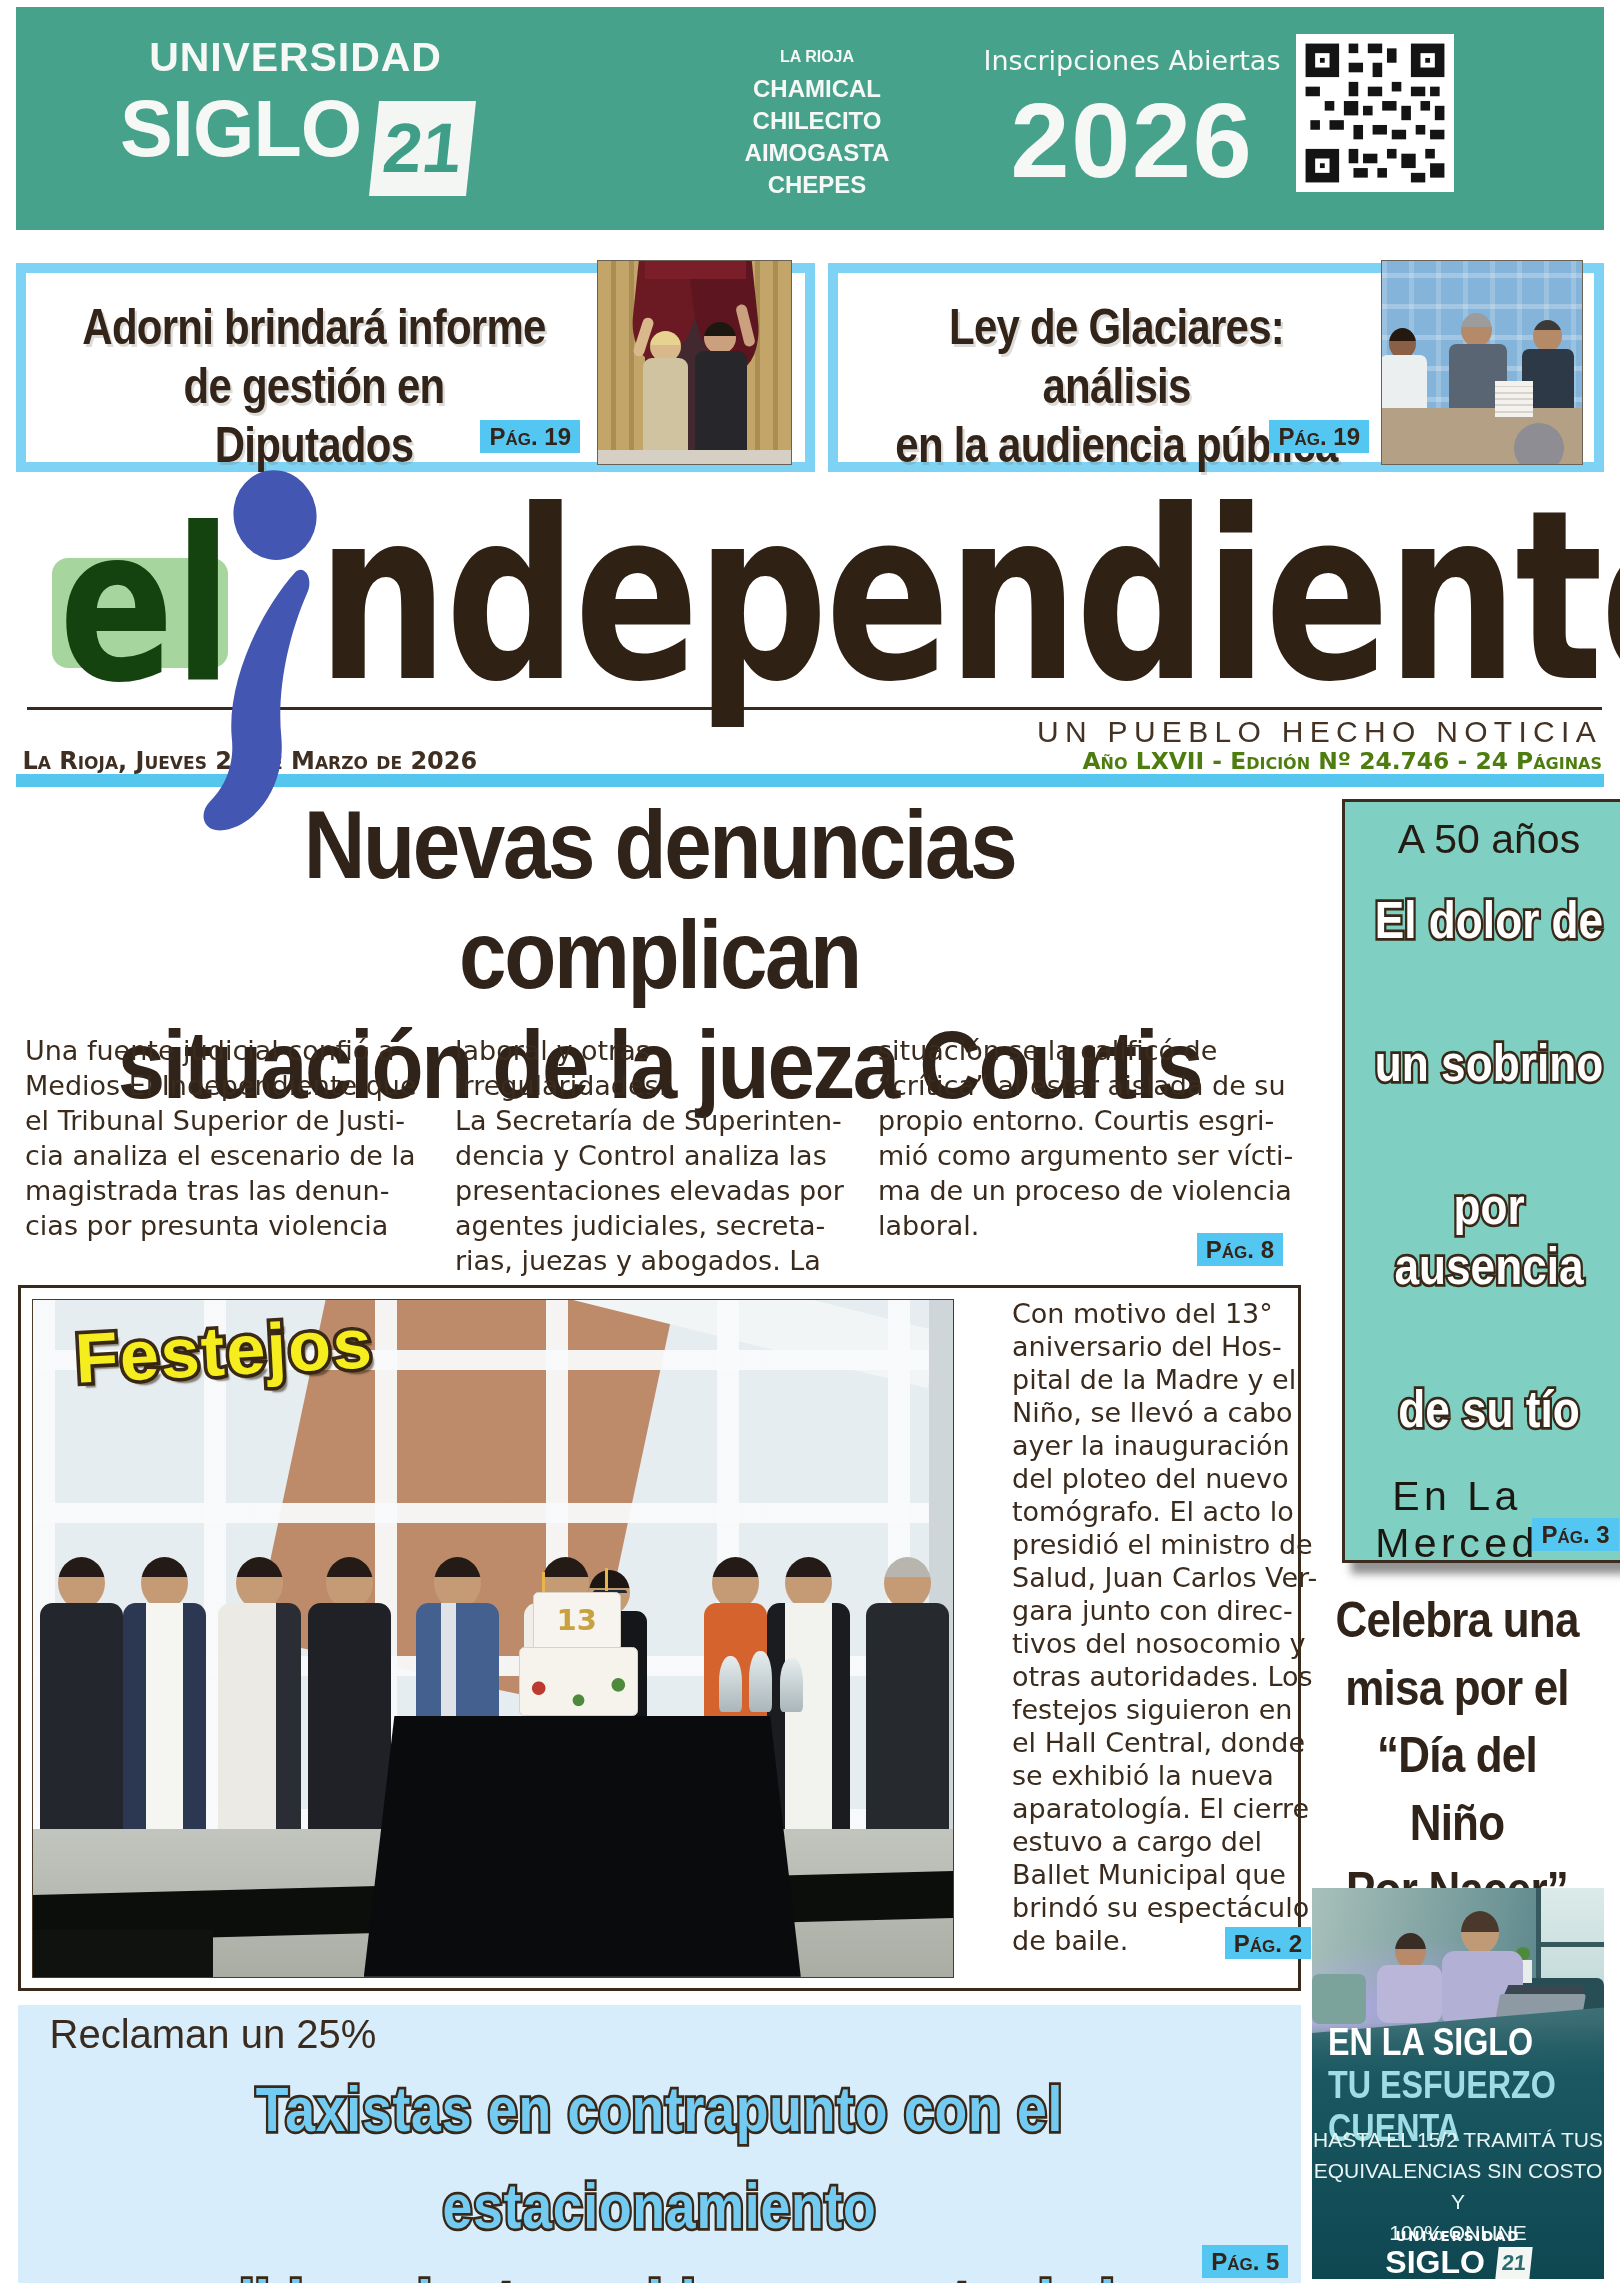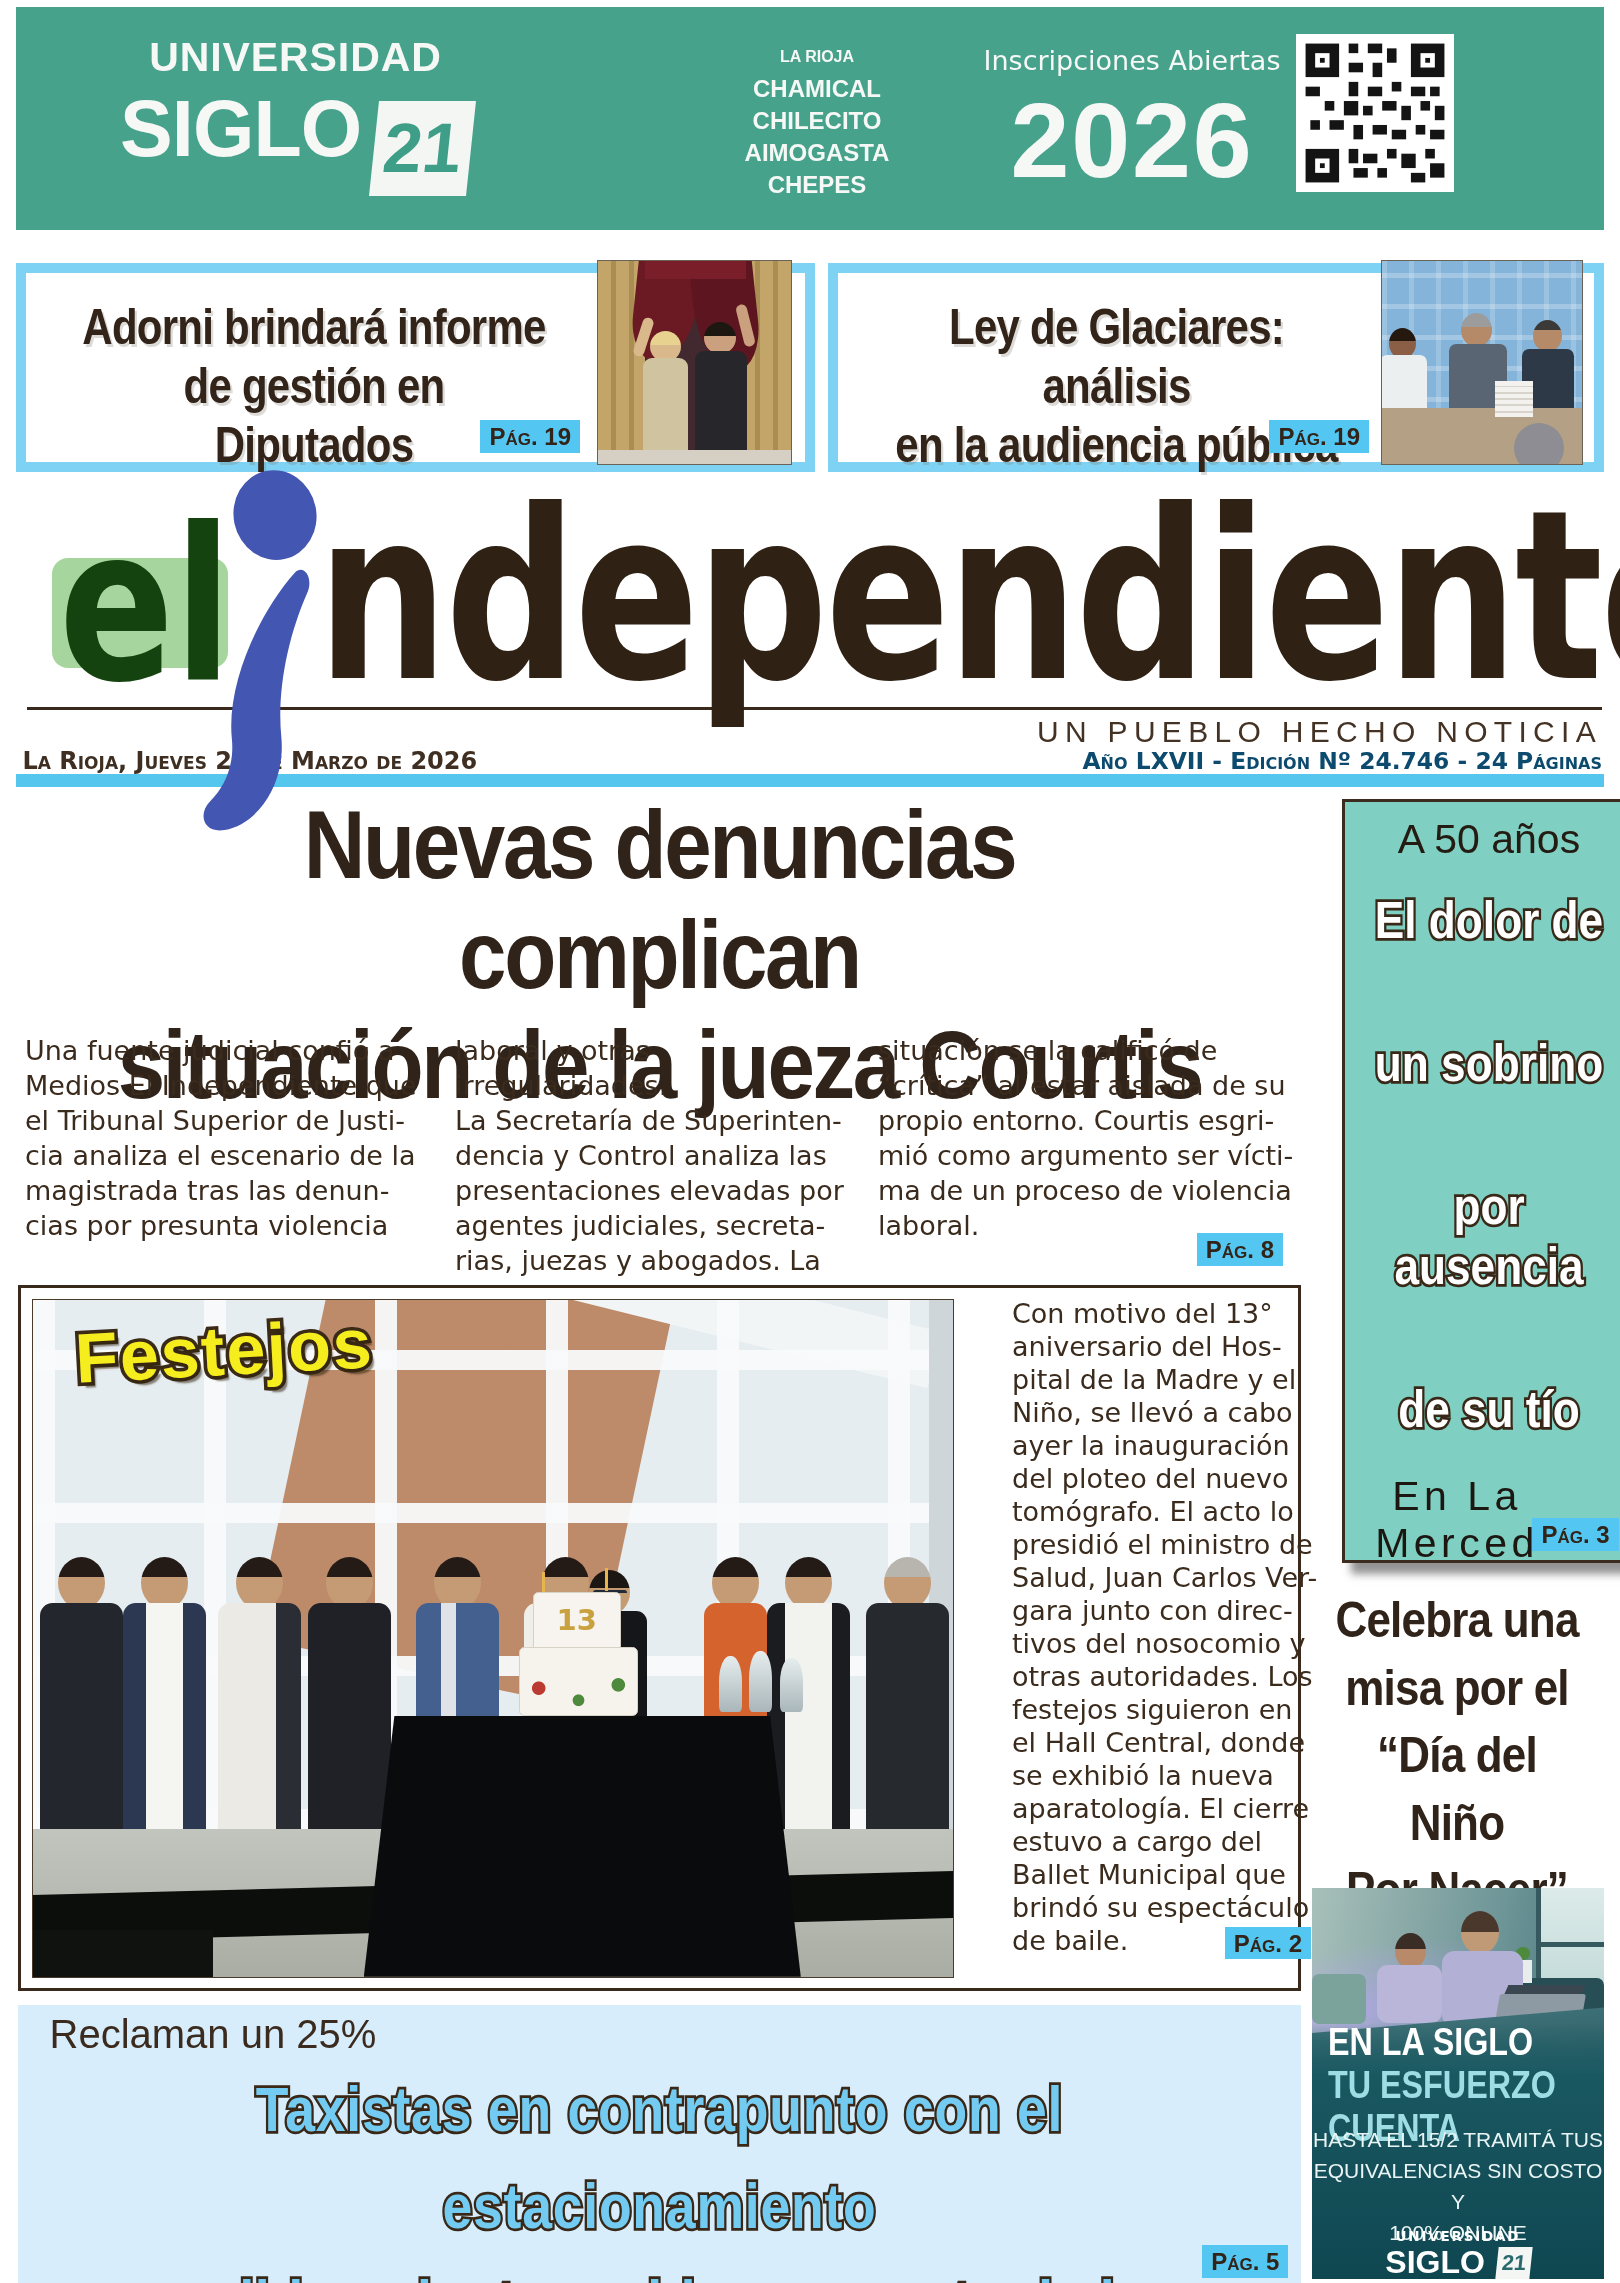--- a/index.html
+++ b/index.html
@@ -169,21 +169,21 @@
   <div class="abs" style="left:59px;top:500px;font-size:212px;font-weight:bold;color:#14430f;transform:scaleX(0.8);transform-origin:left top;line-height:1;">el</div>
   <div class="abs" style="left:185px;top:468px;z-index:3;">
     <svg width="153" height="374" viewBox="0 0 170 415">
       <ellipse cx="100" cy="52" rx="46" ry="50" fill="#4356b2" transform="rotate(-12 100 52)"></ellipse>
       <path fill="#4356b2" d="M122,116 C84,158 46,238 52,300 C55,327 46,352 28,370 C14,384 20,406 44,402 C82,395 112,350 107,298 C102,248 114,188 136,138 C143,122 132,106 122,116 Z"></path>
     </svg>
   </div>
   <div class="abs" style="left:317px;top:479px;font-size:236px;font-weight:600;color:#2f2114;transform:scaleX(0.78);transform-origin:left top;line-height:1;letter-spacing:-3.6px;z-index:1;">ndependiente</div>
   <div class="abs" style="right:18px;top:715px;font-size:30px;letter-spacing:6.3px;color:#443325;font-family:'Liberation Sans',sans-serif;">UN PUEBLO HECHO NOTICIA</div>
   <div class="abs sc" style="left:22.5px;top:747px;font-size:24px;font-weight:600;color:#3f2f22;">La Rioja, Jueves 26 de Marzo de 2026</div>
-  <div class="abs sc" style="right:18px;top:747px;font-size:23.4px;font-weight:600;color:#0c4a6e;">Año LXVII - Edición Nº 24.746 - 24 Páginas</div>
+  <div class="abs sc" style="right:18px;top:747px;font-size:23.4px;font-weight:600;color:#4d7c0f;">Año LXVII - Edición Nº 24.746 - 24 Páginas</div>
   <div class="abs" style="left:16px;top:774px;width:1588px;height:12.6px;background:#55c6ee;"></div>
 
   <div class="abs cond ws" style="left:18px;top:790px;width:1283px;font-size:97px;line-height:110px;letter-spacing:-2.7px;text-align:center;color:#30231a;transform:scaleX(0.88);transform-origin:center top;">Nuevas denuncias complican
 situación de la jueza Courtis</div>
 
   <div class="abs bodycol ws" style="left:25px;top:1033px;width:405px;"><span>Una fuente judicial confió a
 </span><span style="font-weight:normal;">Medios El Independiente</span><span> que
 el Tribunal Superior de Justi-
 cia analiza el escenario de la
 magistrada  tras las denun-

